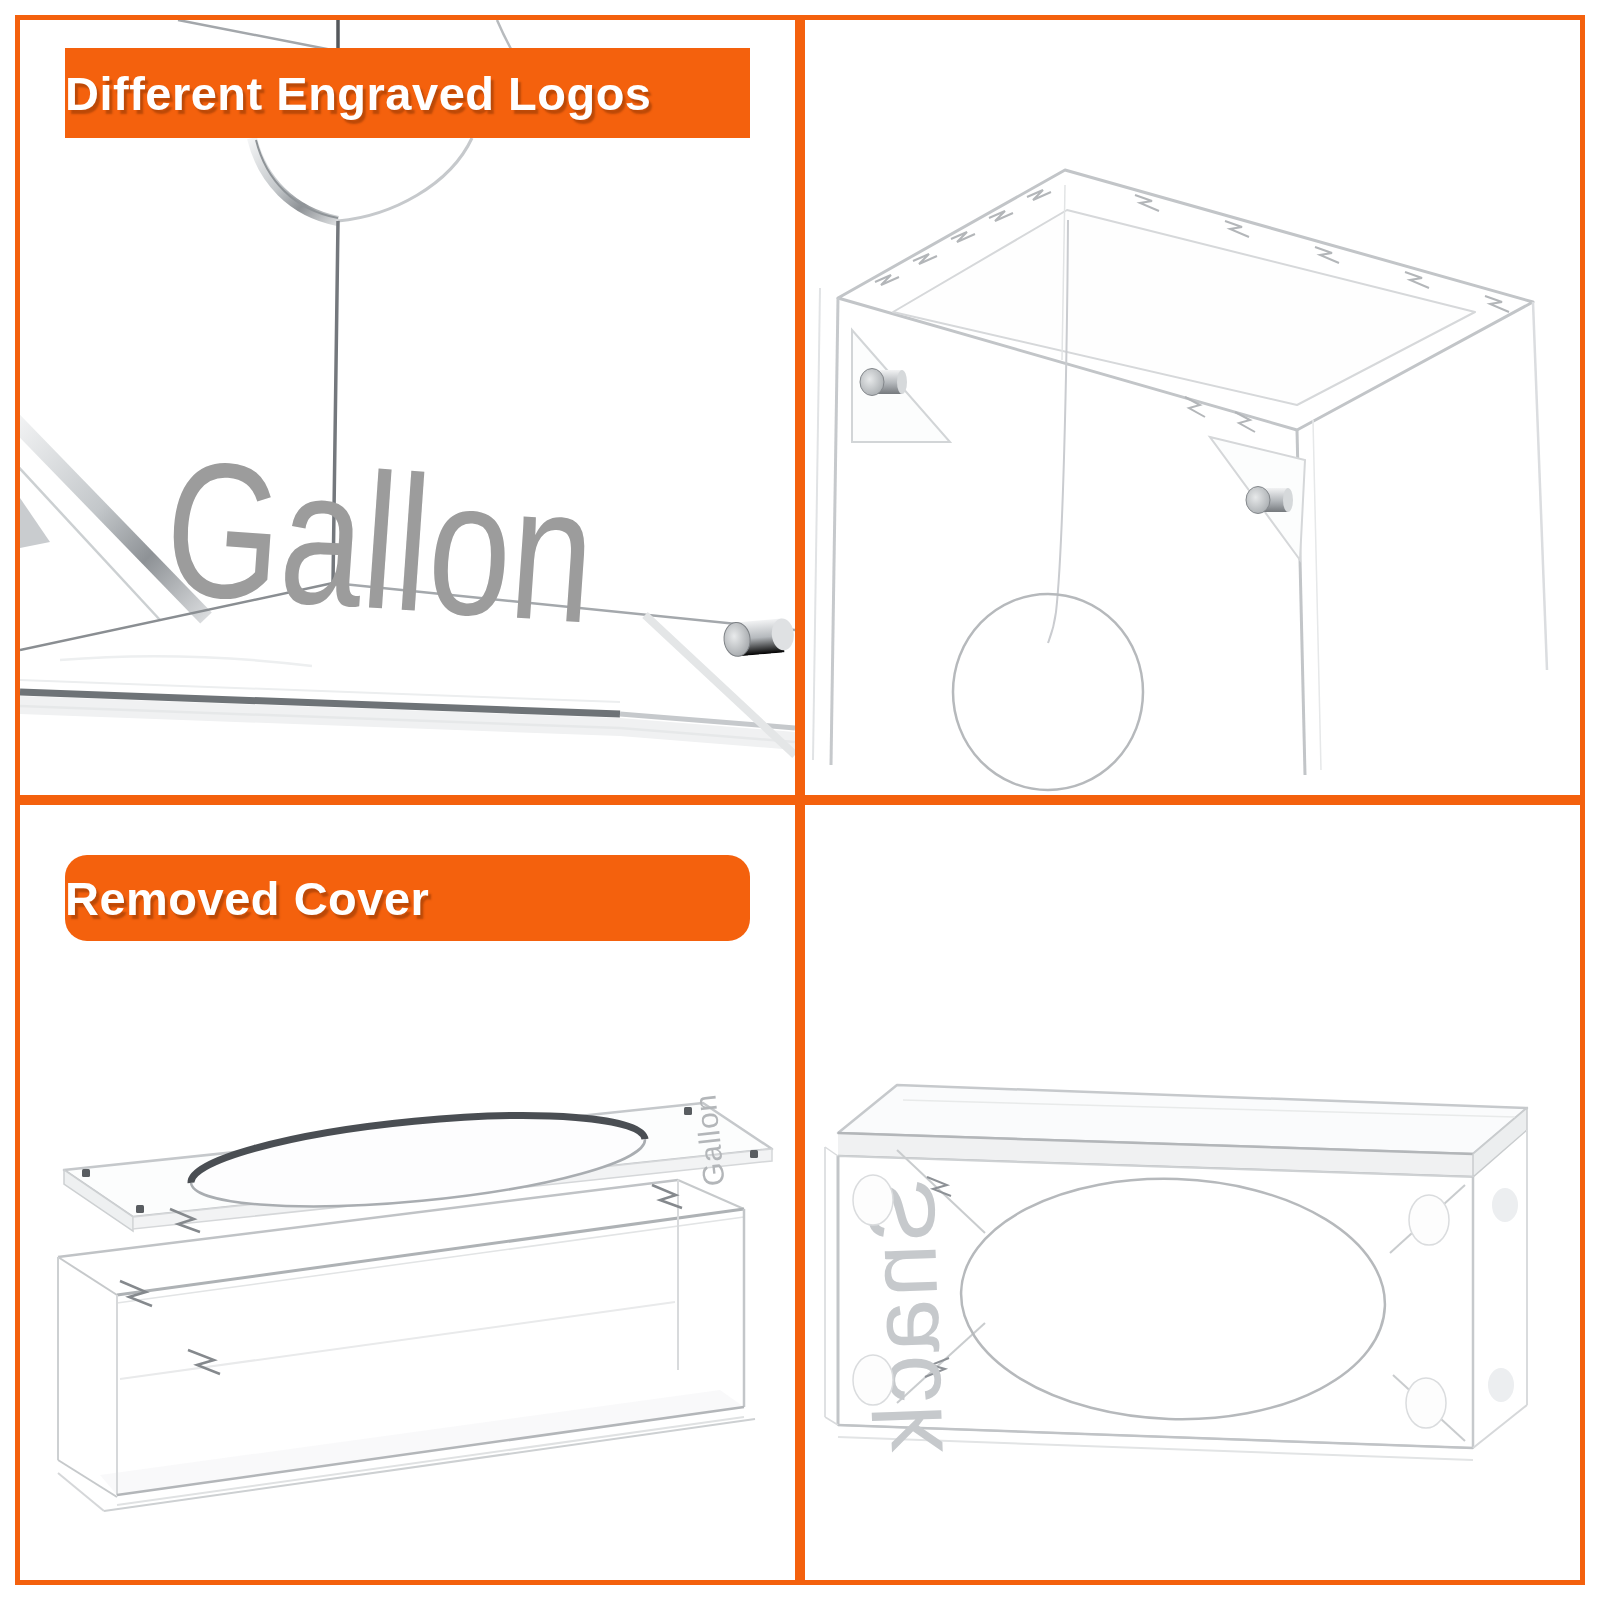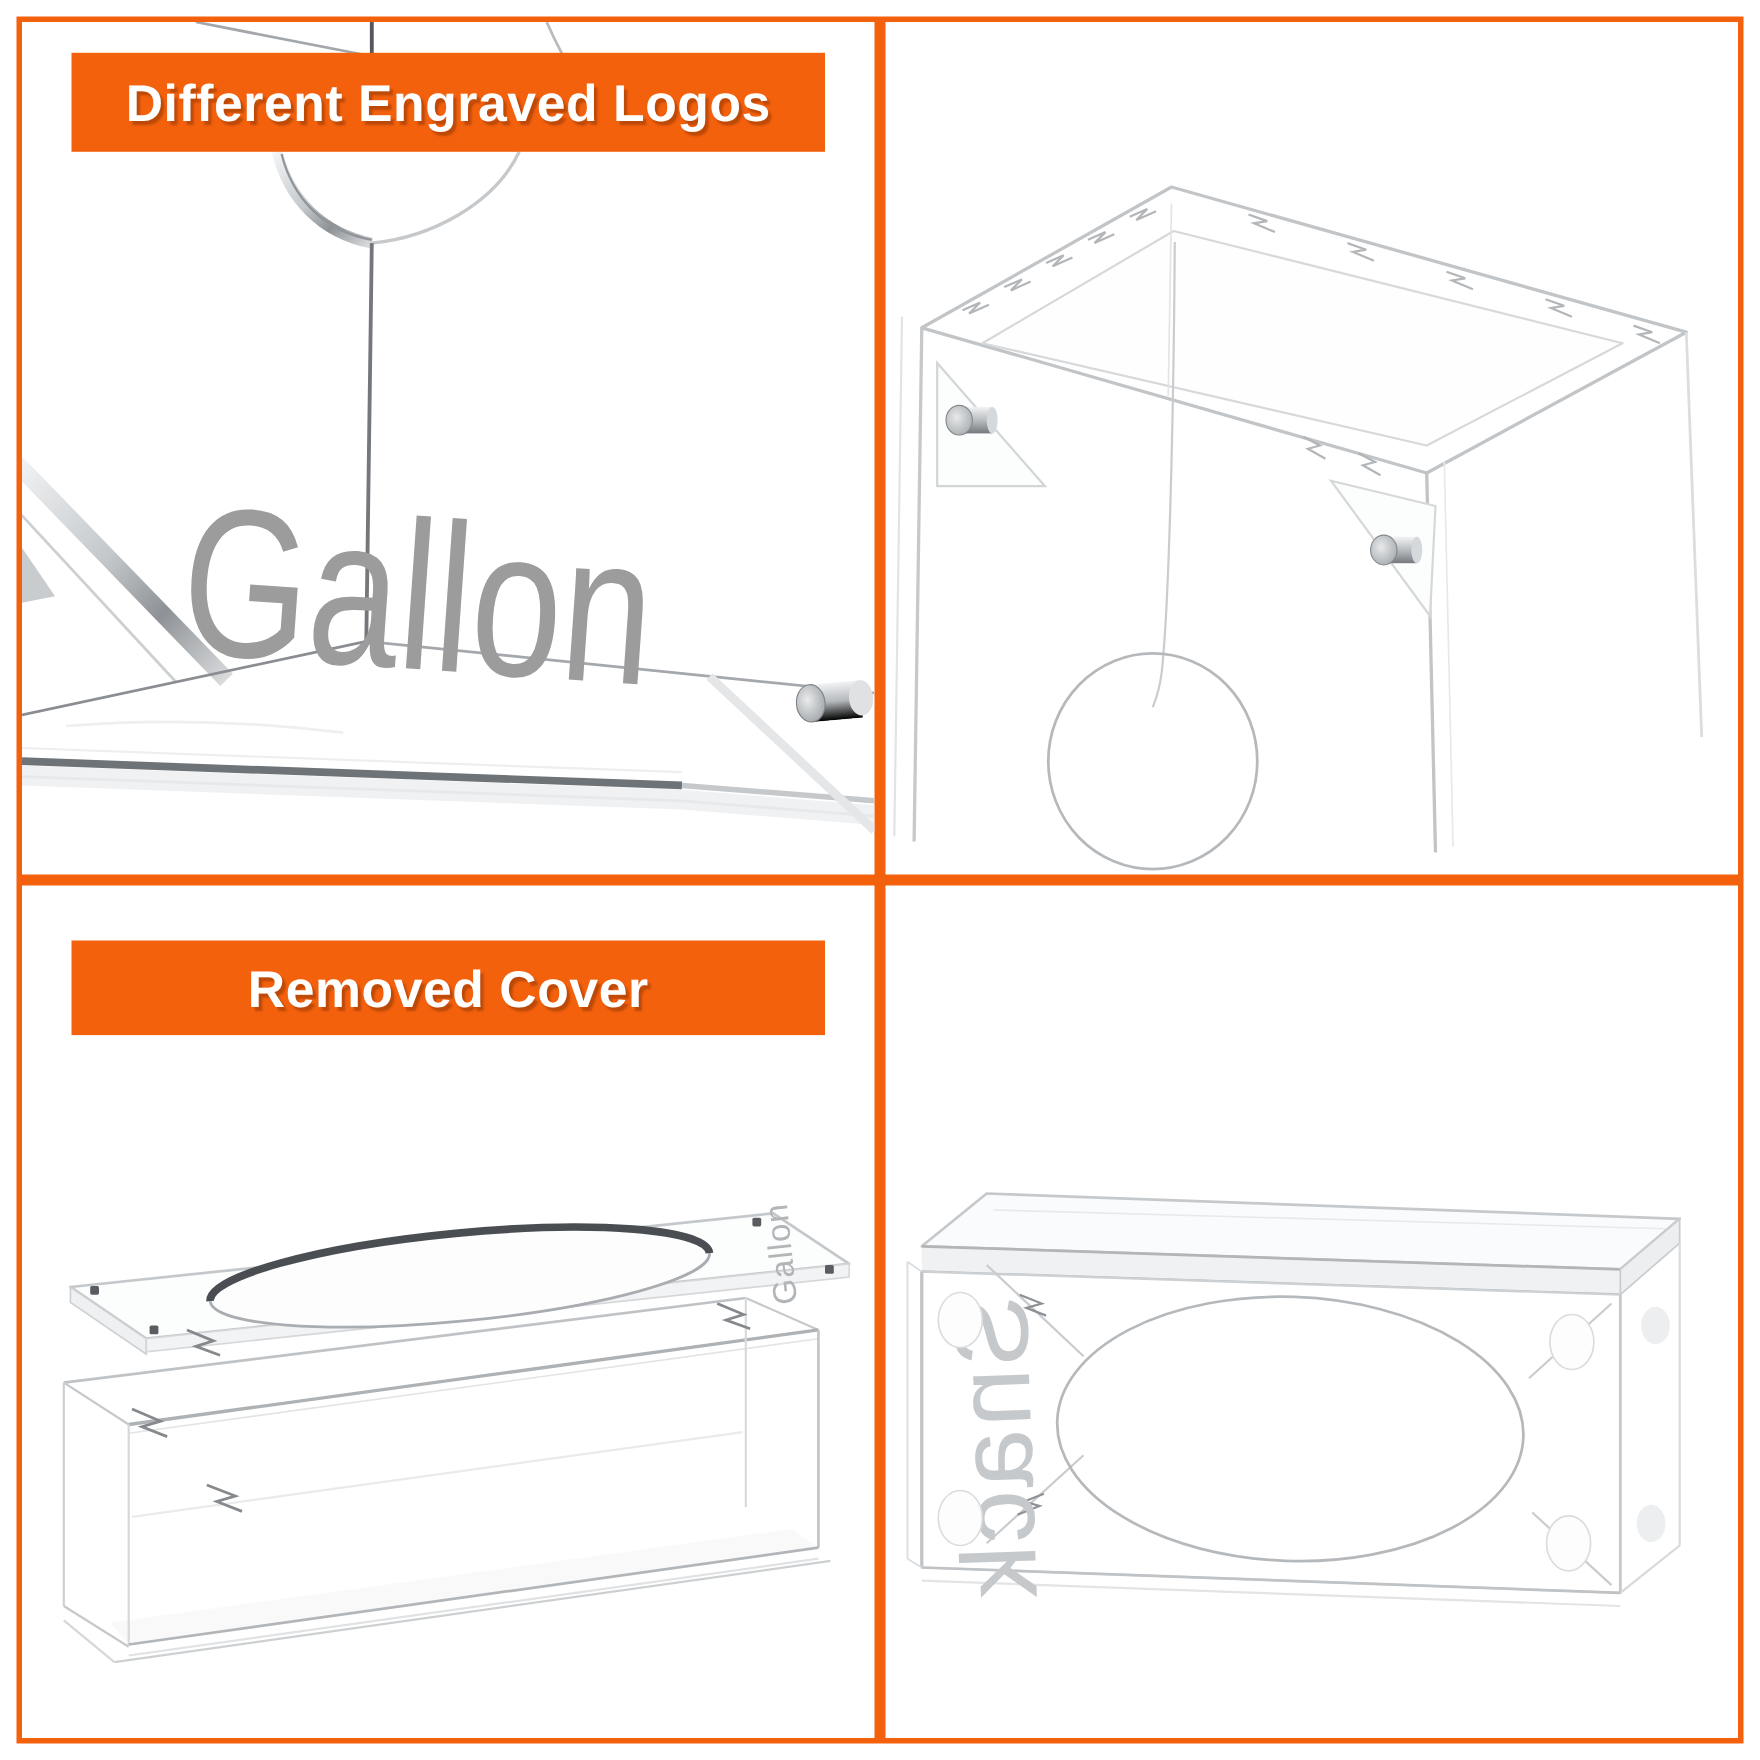--- a/index.html
+++ b/index.html
@@ -8,23 +8,23 @@
        font-family:"Liberation Sans", sans-serif;}
   .canvas{position:absolute;inset:0;background:#fff;}
   .frame-border{position:absolute;left:15px;top:15px;right:15px;bottom:15px;
        border:5px solid var(--accent);pointer-events:none;z-index:3;}
   .grid{position:absolute;left:20px;top:20px;width:1560px;height:1560px;
        display:grid;grid-template-columns:775px 775px;grid-template-rows:775px 775px;
        gap:10px;background:var(--accent);}
   .quadrant{position:relative;background:#fff;overflow:hidden;}
   .art{position:absolute;left:0;top:0;width:775px;height:775px;z-index:1;}
   .banner{position:absolute;left:45px;width:685px;background:var(--accent);
-       display:flex;align-items:center;justify-content:center;z-index:2;}
+       display:flex;align-items:center;z-index:2;}
   .q-top .banner{top:28px;height:90px;}
-  .q-bottom .banner{top:50px;height:86px;}
+  .q-bottom .banner{top:50px;height:86px;border-radius:22px;}
   .banner span{font-weight:700;font-size:47px;color:#ffffff;letter-spacing:.5px;
        text-shadow:3px 4px 2px rgba(110,40,0,.42);white-space:nowrap;}
   svg text{font-family:"Liberation Sans", sans-serif;}
 </style>
 </head>
 <body>
 
 <div class="canvas">
   <div class="frame-border"></div>
 

